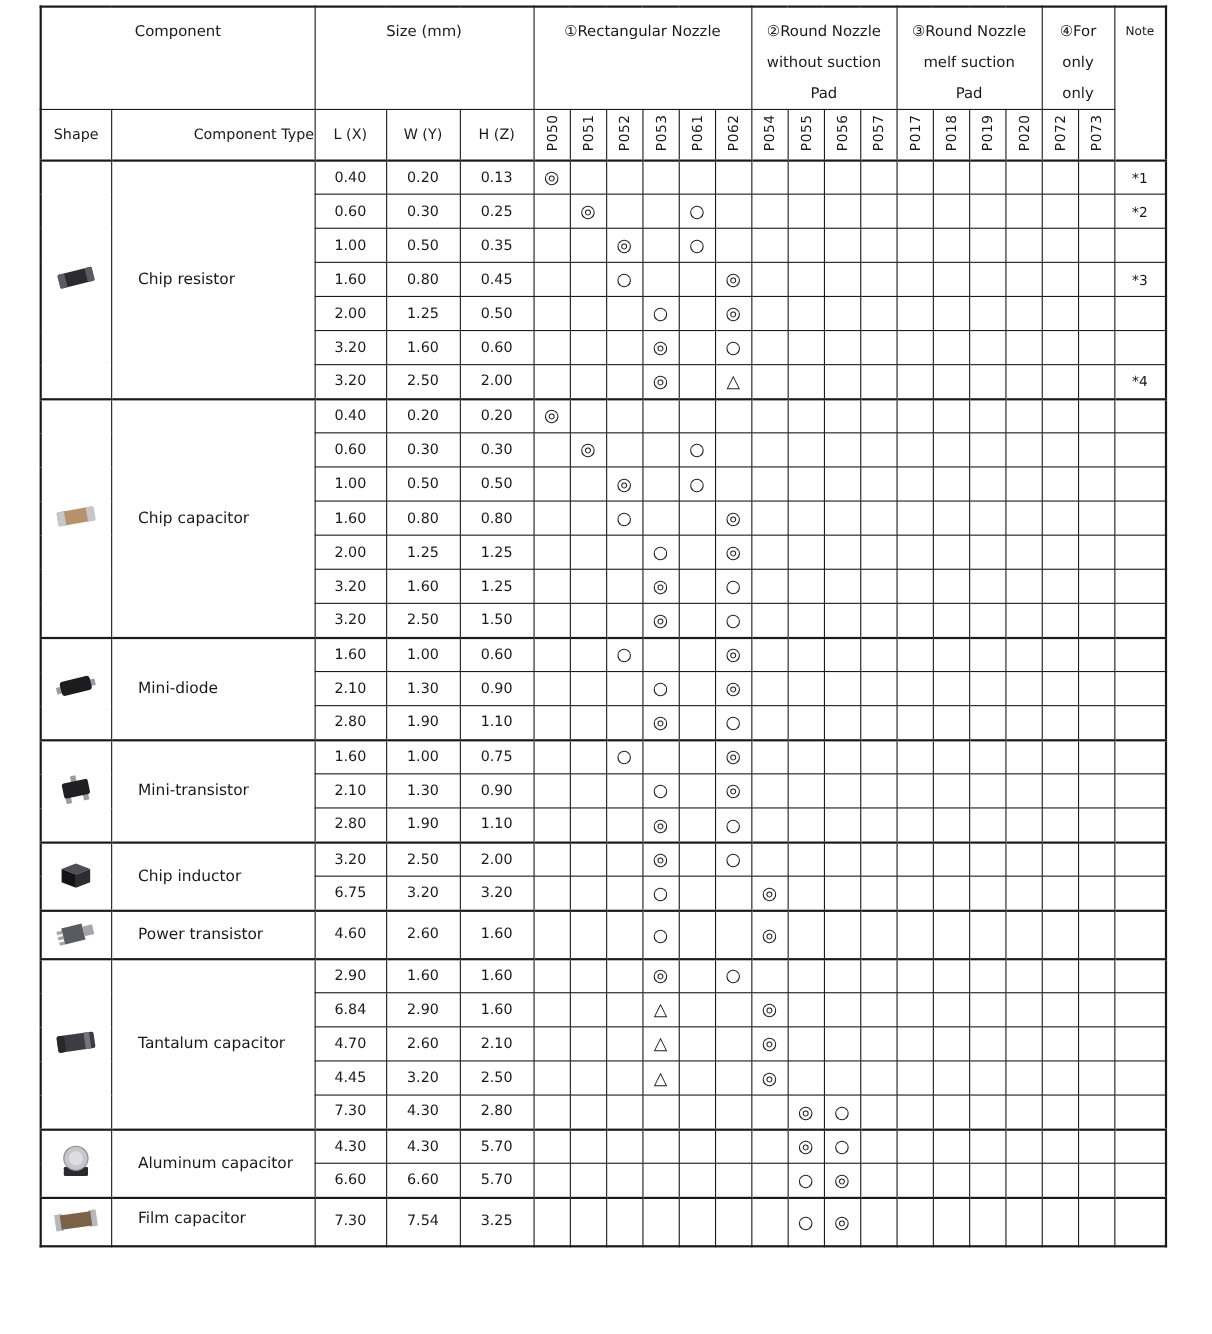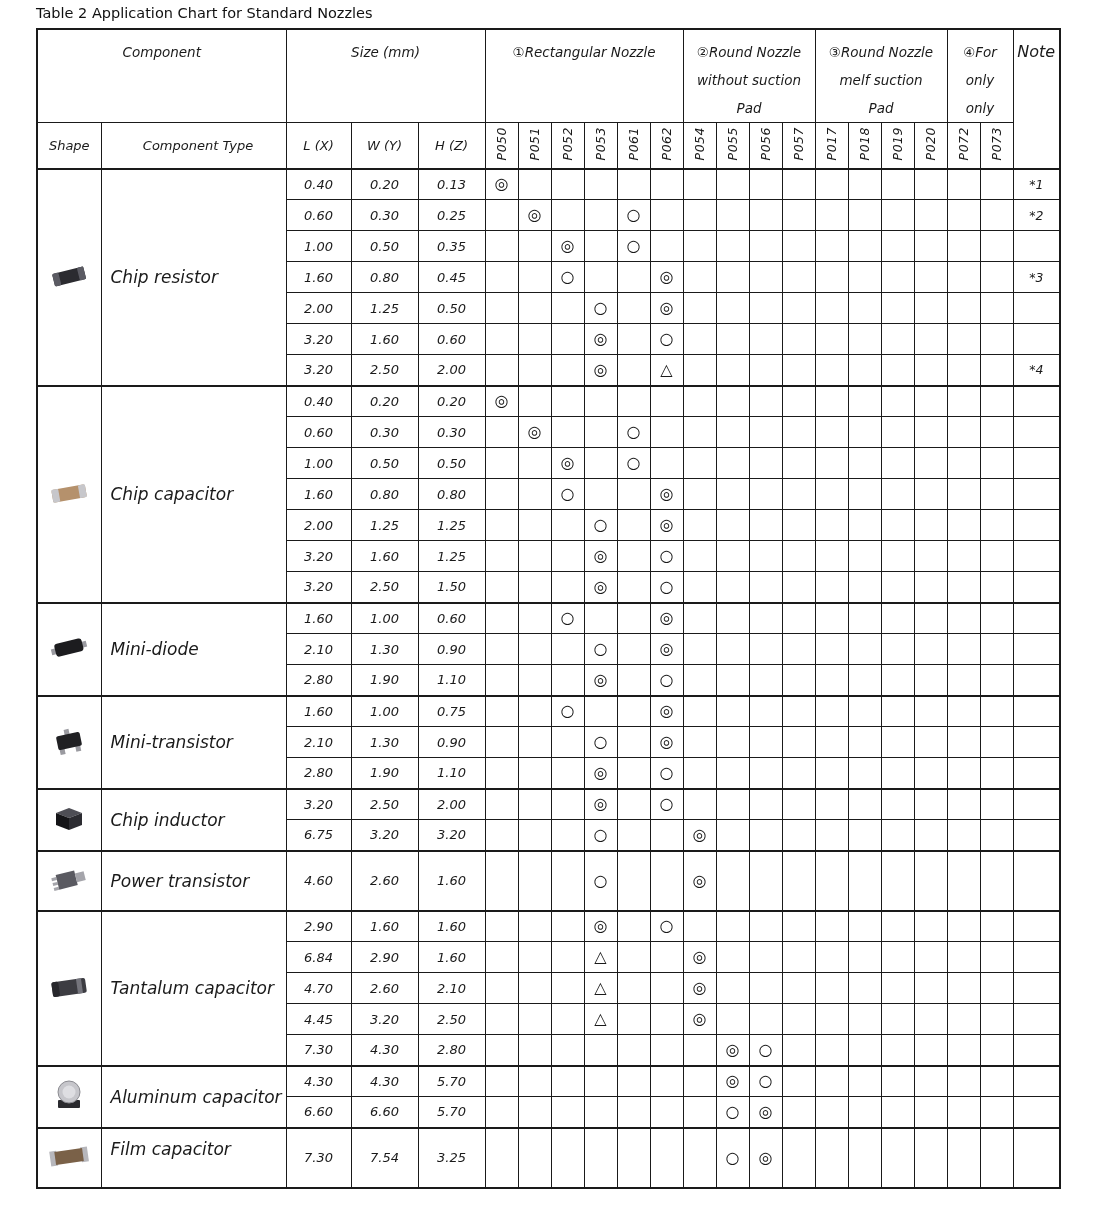--- a/index.html
+++ b/index.html
@@ -12,75 +12,73 @@
   .page { padding: 5px 0 10px 36px; }
   .title {
     font-size: 14.5px;
     margin-bottom: 7px;
     color: #111;
   }
   table {
     border-collapse: collapse;
     table-layout: fixed;
     border: 2px solid #1a1a1a;
-    font-style: italic;
   }
   th, td {
     border: 1px solid #1a1a1a;
     font-weight: normal;
     text-align: center;
     vertical-align: middle;
     font-size: 13px;
     overflow: hidden;
     padding: 0;
   }
   thead th.group {
     height: 89px;
     vertical-align: top;
     padding-top: 8px;
     line-height: 28px;
     font-size: 13.5px;
   }
-  thead th.note-h { font-size: 16px; }
+  thead th.note-h { font-size: 11px; }
   thead tr.sub-row th { height: 46px; margin-left: 24px; }
   thead tr.sub-row th.ctype-h {
-    text-align: center;
+    text-align: right;
     padding-left: 9px;
   }
   thead tr.sub-row th { font-size: 13px; }
   th.nozzle span {
     display: inline-block;
     writing-mode: vertical-rl;
     transform: rotate(180deg);
     font-size: 12.5px;
     letter-spacing: 0.5px;
     line-height: 1.1;
   }
   thead tr.sub-row th { border-bottom-width: 2px; }
   tbody td { height: 31px; }
-  tbody tr.tall td { height: 60px; }
+  tbody tr.tall td { height: 44px; }
   tbody tr.group-start td { border-top: 2px solid #1a1a1a; }
   td.ctype {
     text-align: left;
-    padding-left: 9px;
-    font-size: 17px;
+    padding-left: 24px;
+    font-size: 14px;
   }
   td.shape { background: #fff; }
   td.mark {
     font-size: 16px;
     line-height: 1;
   }
   td.note { font-size: 12.5px; }
   tbody tr:last-child td.ctype { vertical-align: top; padding-top: 10px; }
 </style>
 </head>
 <body>
 
 <div class="page">
-  <div class="title">Table 2 Application Chart for Standard Nozzles</div>
   <table>
     <colgroup>
         <col style="width: 64px;">
         <col style="width: 185px;">
         <col style="width: 65px;">
         <col style="width: 67px;">
         <col style="width: 67px;">
         <col style="width: 33px;">
         <col style="width: 33px;">
         <col style="width: 33px;">

